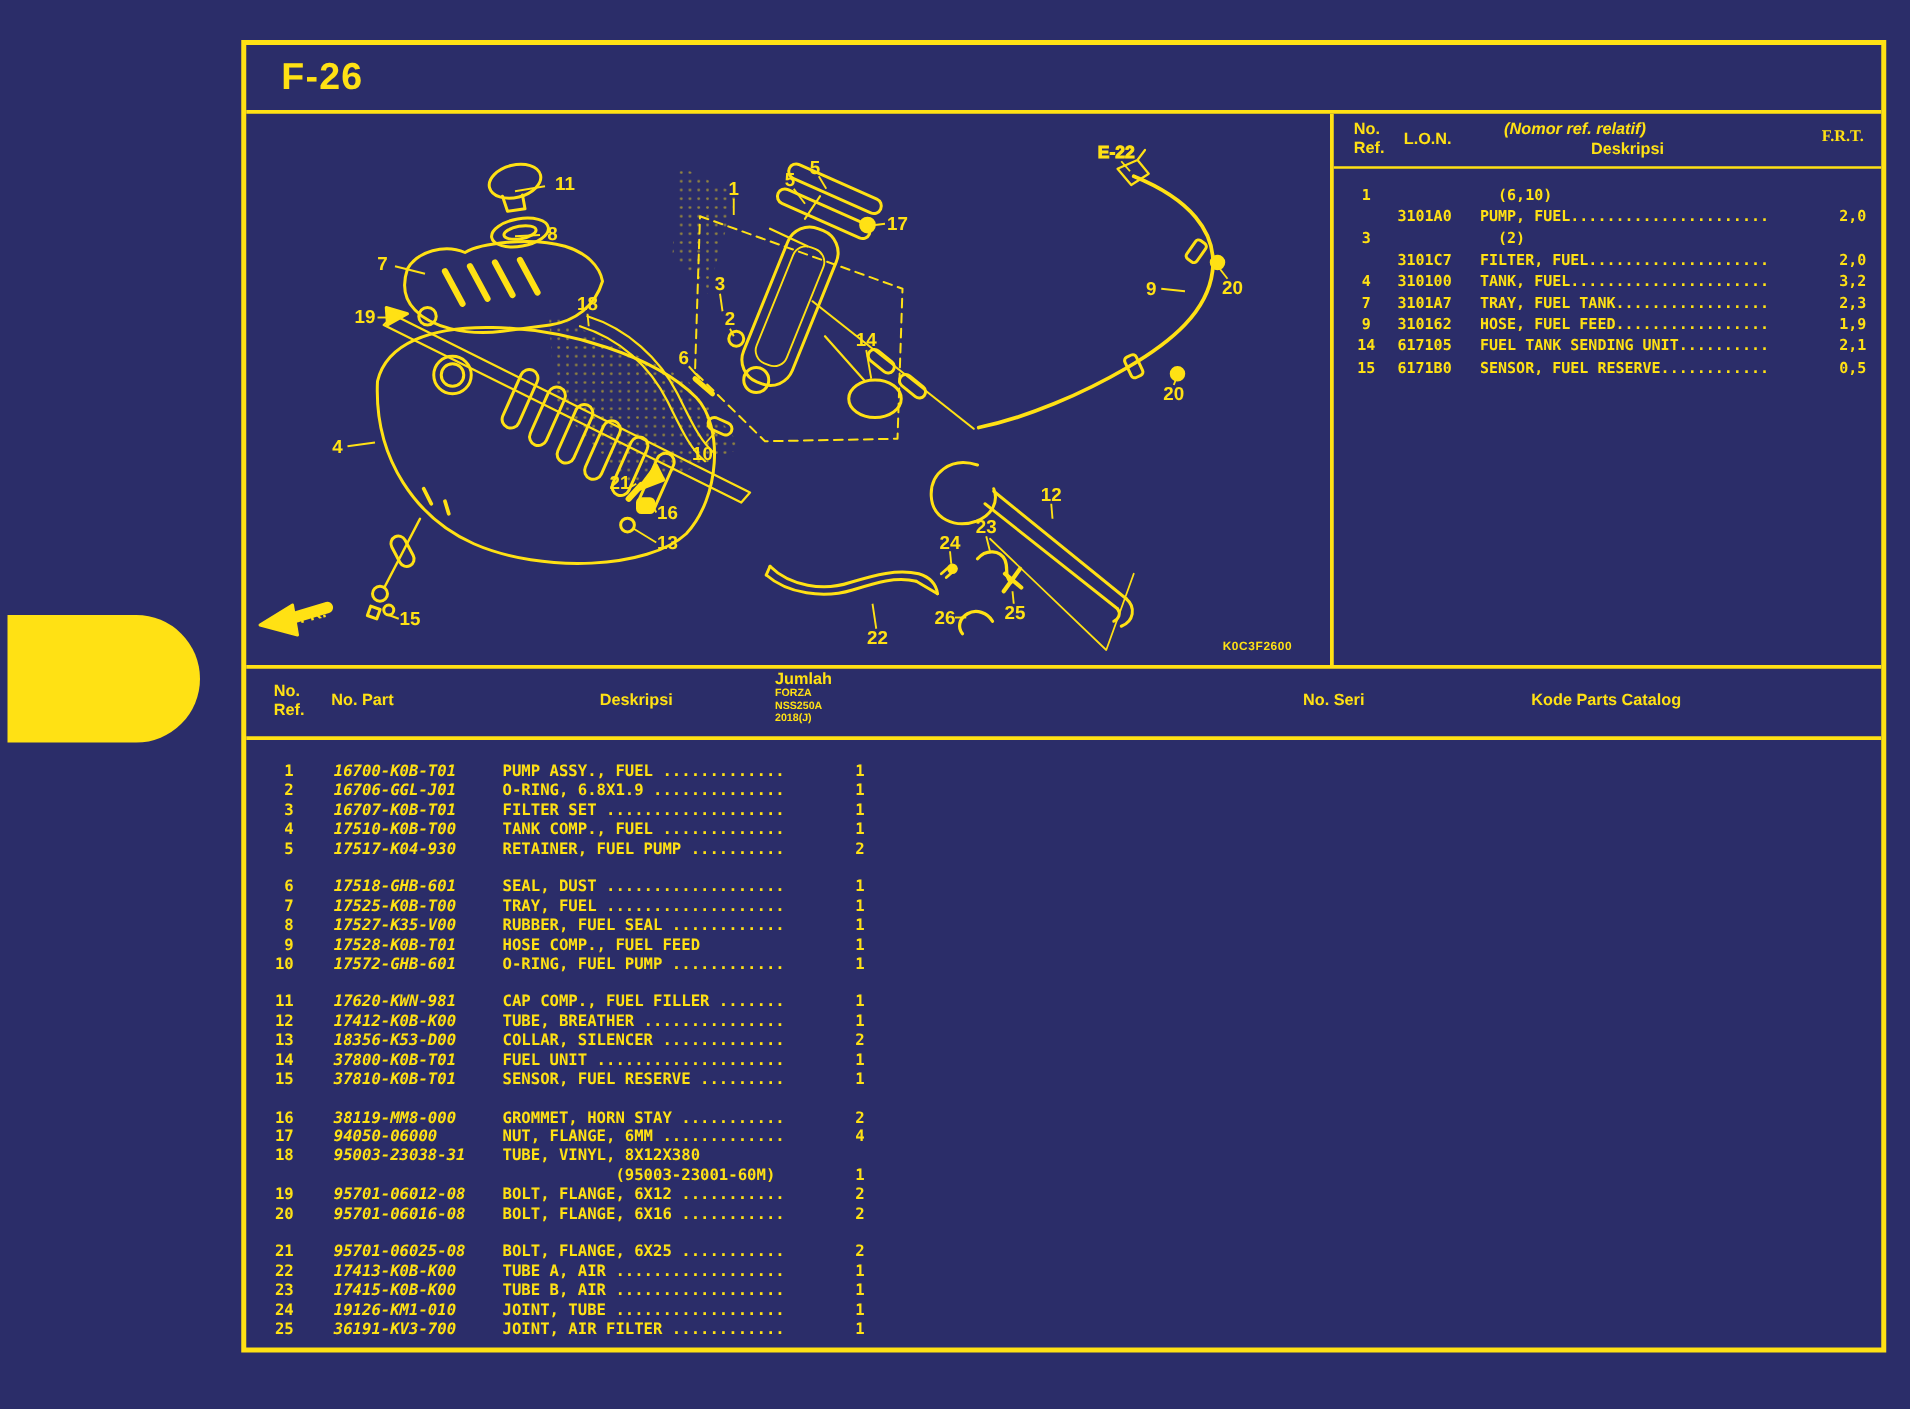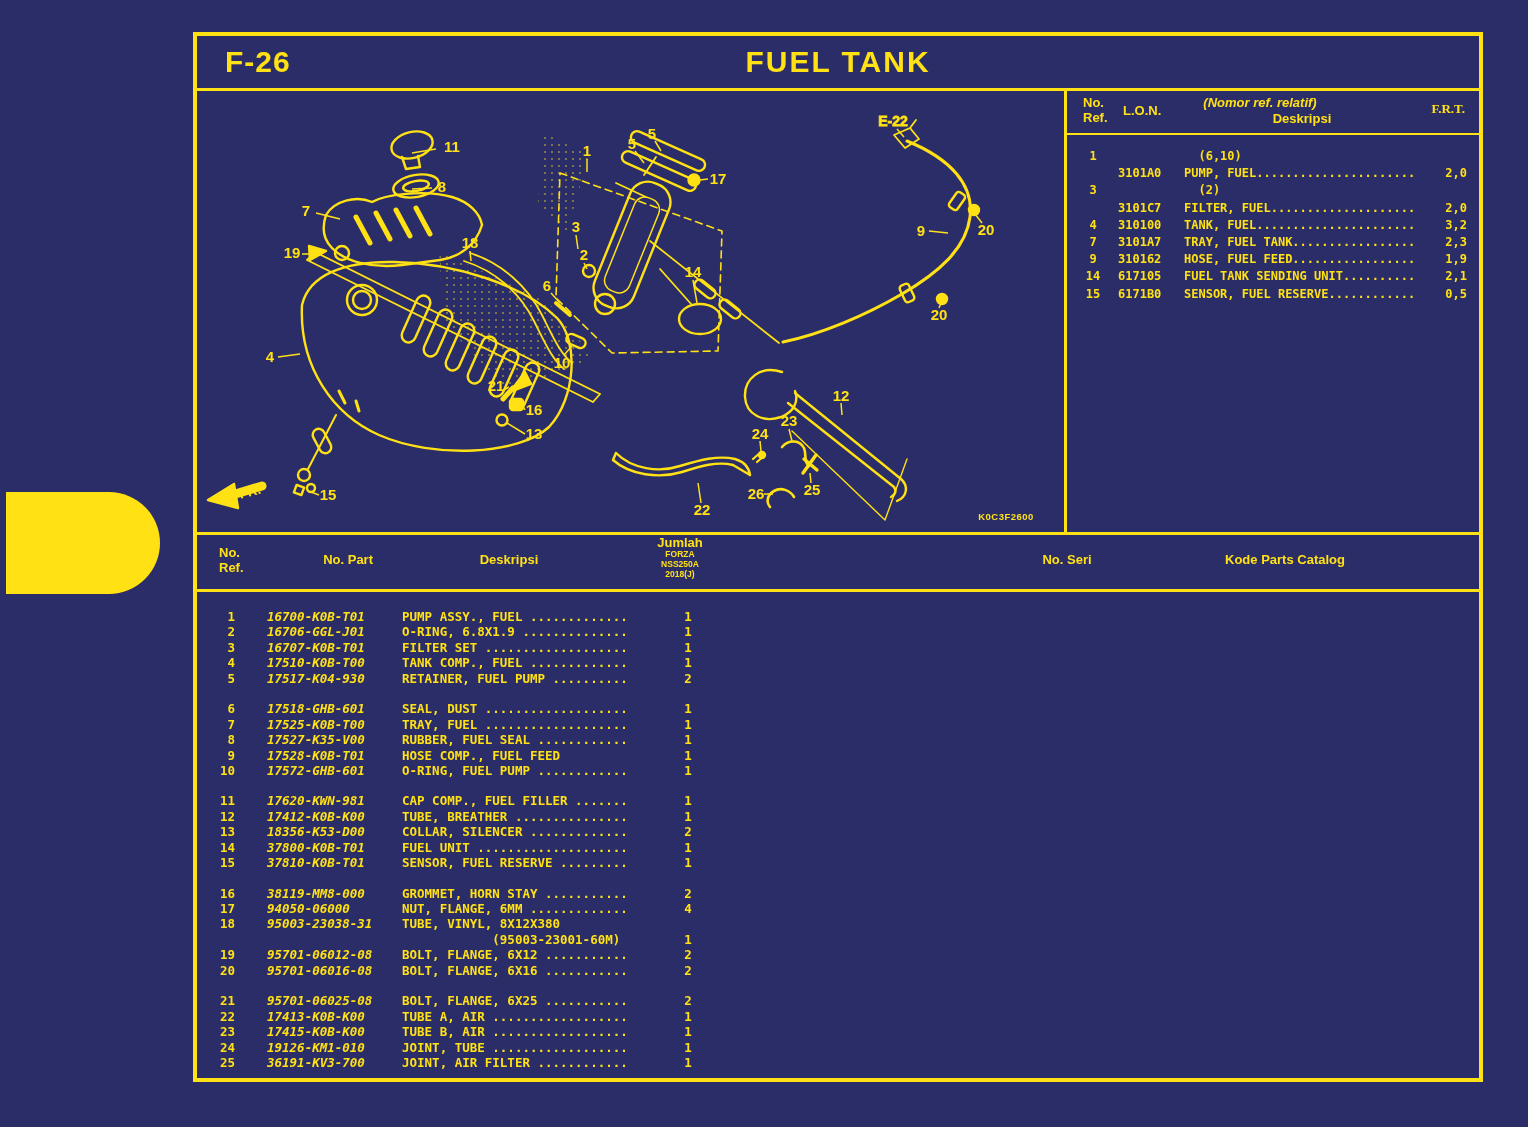--- a/index.html
+++ b/index.html
@@ -3,21 +3,21 @@
 <meta charset="utf-8">
 <style>
   :root{ --navy:#2b2d69; --y:#ffe114; }
   html,body{margin:0;padding:0;background:var(--navy);}
   .page{position:relative;width:1528px;height:1127px;background:var(--navy);overflow:hidden;
         font-family:"Liberation Sans",sans-serif;color:var(--y);}
   
   .tab-marker{position:absolute;left:6px;top:492px;width:154px;height:102px;background:var(--y);
               border-radius:0 52px 52px 0;}
   
-  .frame{position:absolute;left:193px;top:32px;width:1282px;height:1042px;border:4px solid var(--y);}
+  .frame{position:absolute;left:193px;top:32px;width:1282px;height:1042px;border:4px solid var(--y);padding-left:26px;}
   .title-band{position:absolute;left:0;top:0;width:100%;height:52px;border-bottom:3px solid var(--y);}
   .page-code{position:absolute;left:28px;top:9px;font-size:30px;font-weight:bold;letter-spacing:1px;}
   .page-title{position:absolute;left:0;top:9px;width:100%;text-align:center;font-size:30px;
               font-weight:bold;letter-spacing:2px;}
   
   .diagram{position:absolute;left:0;top:55px;width:867px;height:441px;}
   .diagram svg{position:absolute;left:0;top:0;width:100%;height:100%;}
   
   .lon-panel{position:absolute;left:867px;top:55px;right:0;height:441px;border-left:3px solid var(--y);}
   .lon-head{position:absolute;left:0;top:0;width:100%;height:42px;border-bottom:2px solid var(--y);
@@ -32,23 +32,23 @@
   .lrow{display:flex;height:17.2px;line-height:17.2px;white-space:pre;}
   .l-ref{width:32px;margin-left:10px;text-align:center;}
   .l-lon{width:60px;margin-left:9px;}
   .l-desc{flex:1;margin-left:6px;overflow:hidden;}
   .l-frt{width:38px;text-align:right;margin-right:12px;}
   
   .parts{position:absolute;left:0;top:496px;right:0;bottom:0;border-top:3px solid var(--y);}
   .parts-head{position:absolute;left:0;top:0;width:100%;height:54px;border-bottom:3px solid var(--y);
               font-size:13px;font-weight:bold;}
   .ph-no{position:absolute;left:22px;top:10px;line-height:15px;}
-  .ph-part{position:absolute;left:56px;top:17px;width:120px;text-align:right;}
+  .ph-part{position:absolute;left:68px;top:17px;width:120px;text-align:left;}
   .ph-desk{position:absolute;left:252px;top:17px;width:120px;text-align:center;}
-  .ph-jumlah{position:absolute;left:423px;top:2px;width:120px;text-align:center;line-height:12px;}
+  .ph-jumlah{position:absolute;left:423px;top:2px;width:120px;text-align:left;line-height:12px;}
   .ph-jumlah .sub{font-size:8.5px;line-height:10px;display:block;font-weight:bold;}
   .ph-seri{position:absolute;left:810px;top:17px;width:120px;text-align:center;}
   .ph-kode{position:absolute;left:1008px;top:17px;width:160px;text-align:center;}
   .parts-body{position:absolute;left:0;top:57px;width:100%;padding-top:17px;
               font-family:"DejaVu Sans Mono",monospace;font-weight:bold;font-size:12.5px;}
   .pgroup{margin-bottom:15px;}
   .prow{display:flex;height:15.45px;line-height:15.45px;white-space:pre;}
   .p-ref{width:30px;margin-left:8px;text-align:right;}
   .p-part{width:135px;margin-left:32px;font-style:italic;}
   .p-desc{width:240px;overflow:visible;}
@@ -58,21 +58,20 @@
 <body>
 
 <div class="page">
 
   <div class="tab-marker"></div>
 
   <div class="frame">
 
     <div class="title-band">
       <div class="page-code">F-26</div>
-      <div class="page-title">FUEL TANK</div>
     </div>
 
     <div class="diagram">
       <svg viewBox="193 88 867 441">
         <defs>
           <pattern id="stip" width="7" height="7" patternUnits="userSpaceOnUse">
             <circle cx="2" cy="2" r="1.1" fill="#ffe114"></circle>
           </pattern>
         </defs>
         <g stroke="#ffe114" fill="none" stroke-width="2.4" stroke-linecap="round" stroke-linejoin="round">

